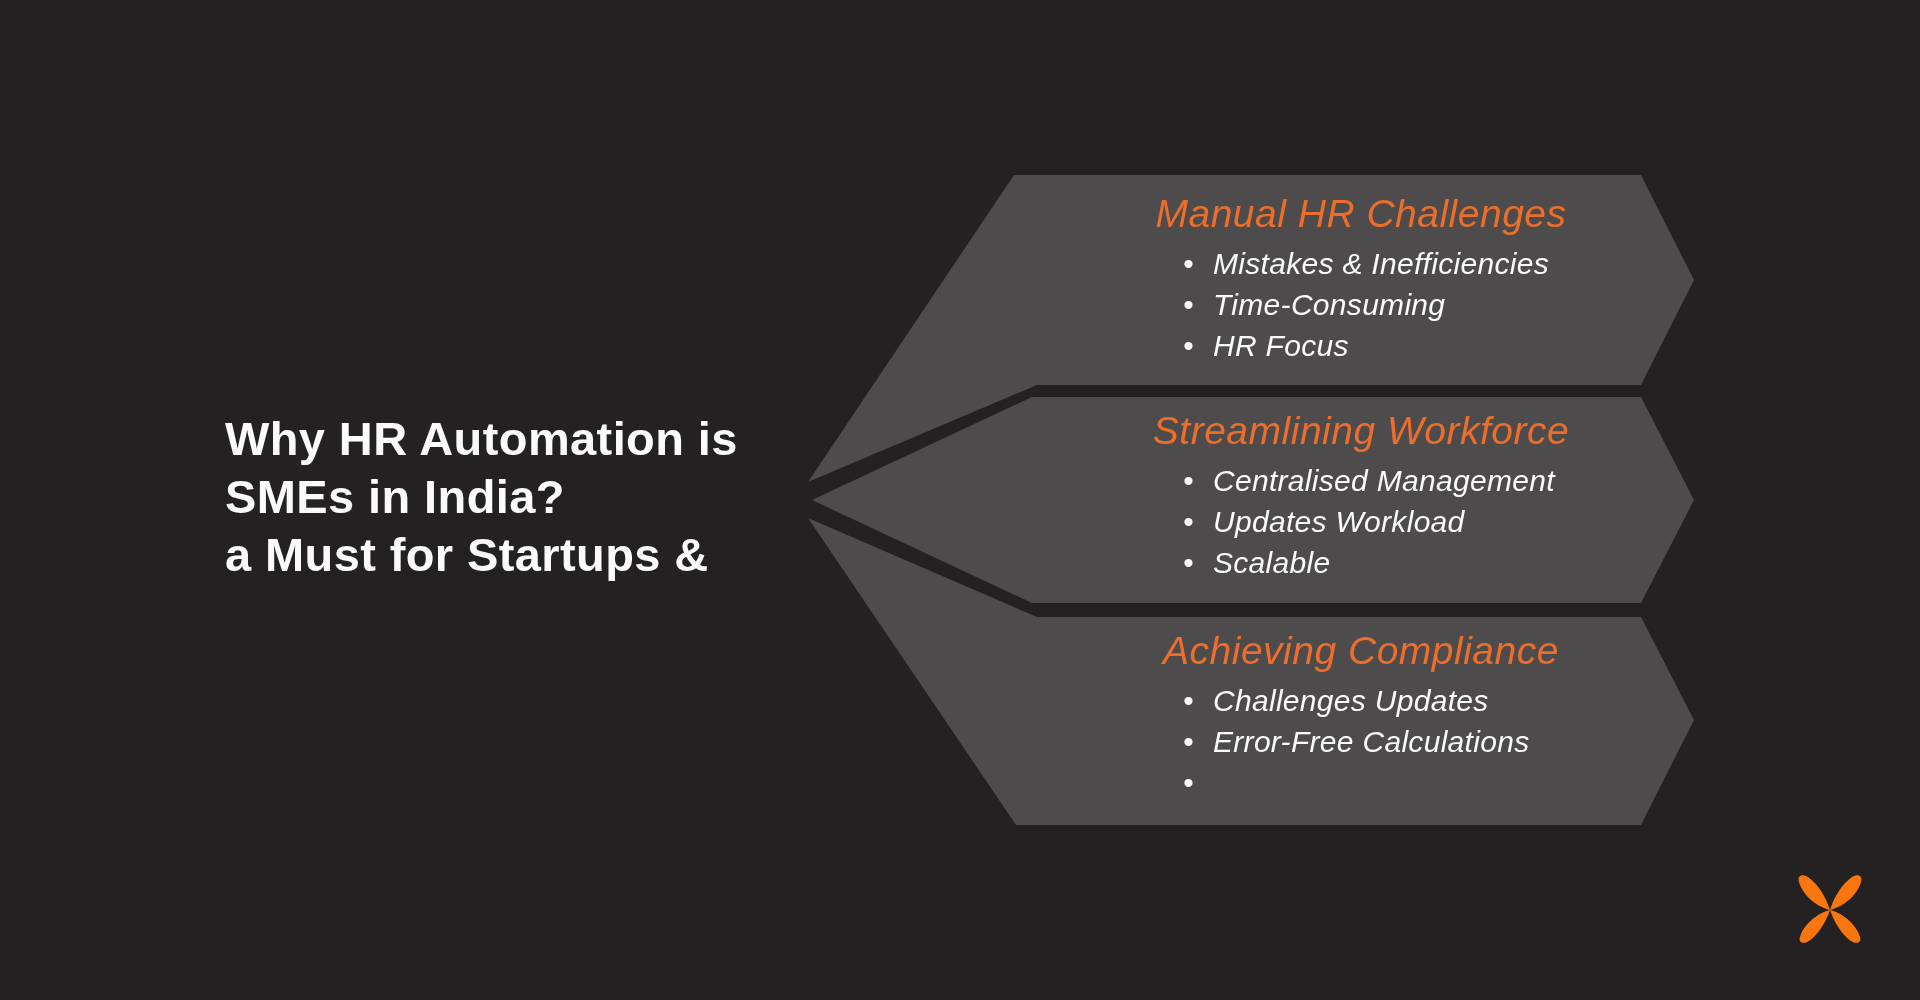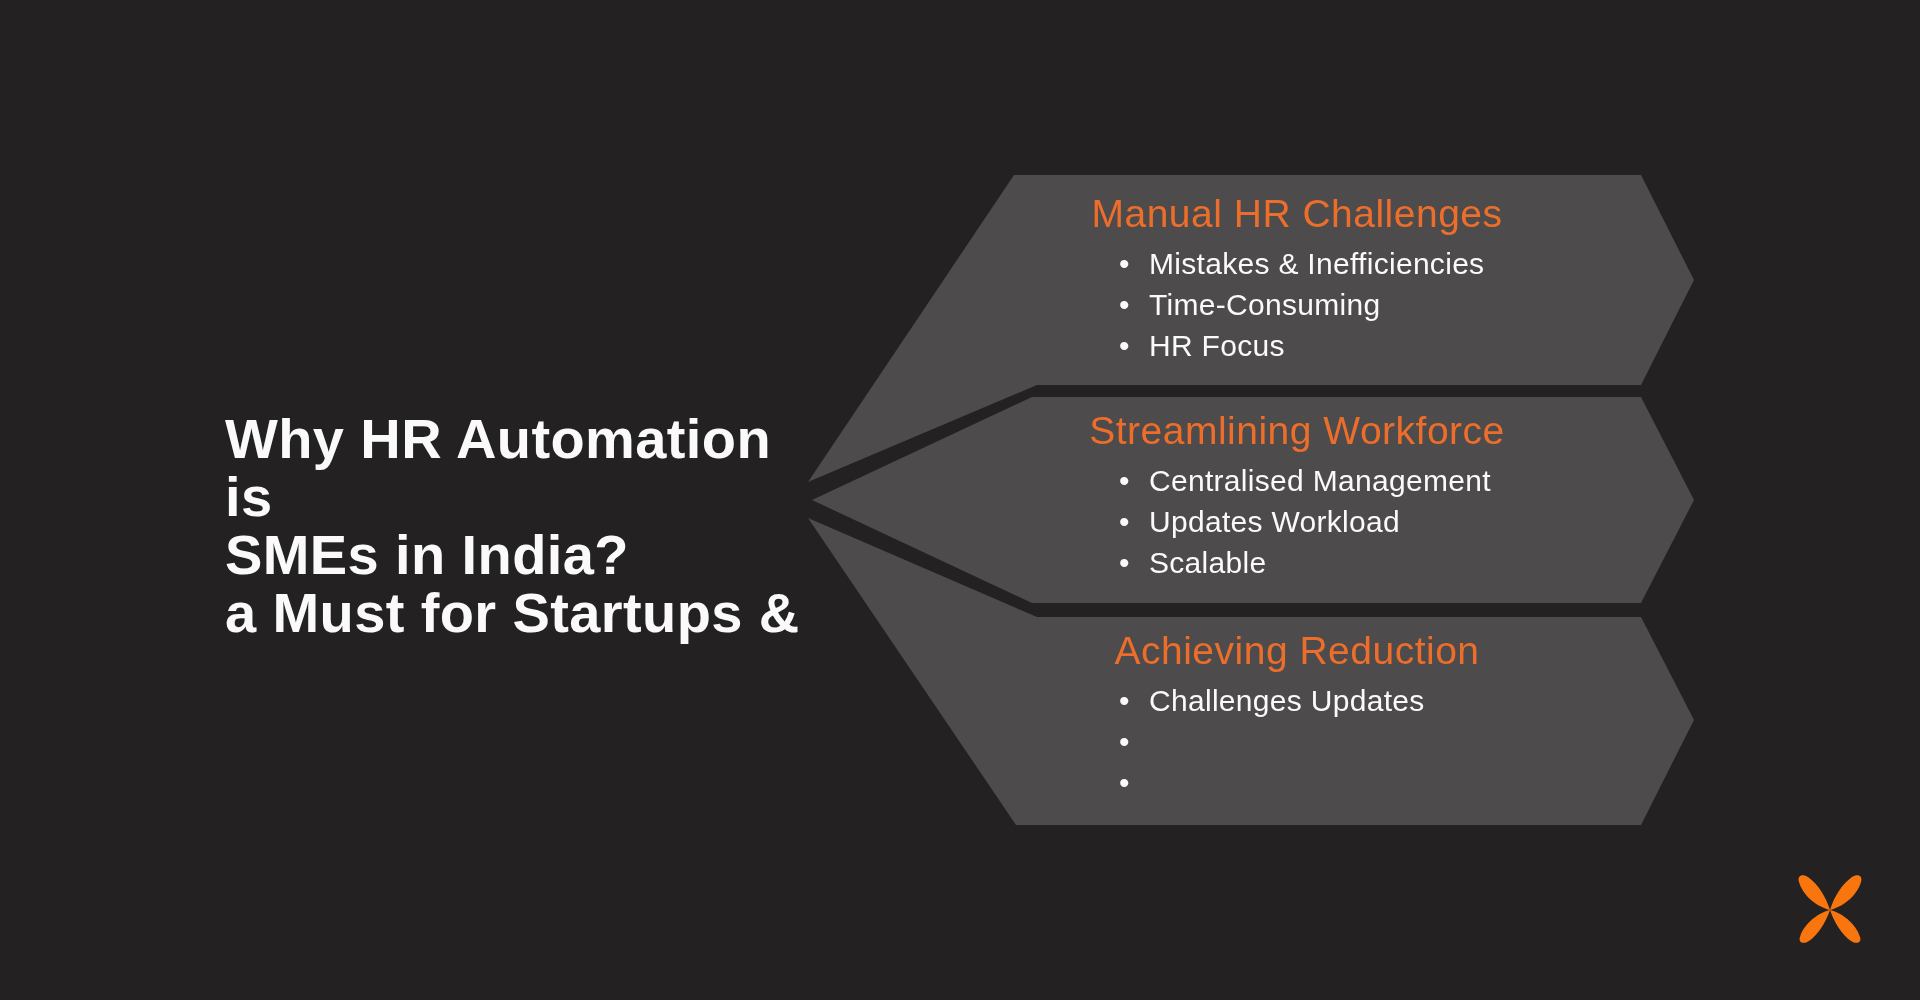--- a/index.html
+++ b/index.html
@@ -18,30 +18,31 @@
     display: block;
   }
   .shapes polygon { fill: var(--panel, #4d4b4b); }
 
   .title {
     position: absolute;
     left: 225px;
     top: 410px;
     width: 600px;
     color: var(--text, #fafafa);
-    font-size: 56px;
+    font-size: 47px;
     line-height: 58px;
     font-weight: 700;
     letter-spacing: 0.4px;
   }
 
   .panel-content {
     position: absolute;
-    left: 991px;
+    left: 1055px;
     width: 612px;
+    font-style: italic;
   }
   .panel-content.p1 { top: 191px; }
   .panel-content.p2 { top: 408px; }
   .panel-content.p3 { top: 628px; }
 
   .panel-heading {
     margin: 0;
     text-align: center;
     color: var(--accent, #ec6e2a);
     font-size: 39px;
@@ -127,28 +128,29 @@
         <span class="bullet-text">Updates Workload</span>
       </li>
       <li class="bullet-item">
         <span class="bullet-dot">•</span>
         <span class="bullet-text">Scalable</span>
       </li>
     </ul>
   </section>
 
   <section class="panel-content p3">
-    <h2 class="panel-heading">Achieving Reduction</h2>
+    <h2 class="panel-heading">Achieving Compliance</h2>
     <ul class="bullet-list">
       <li class="bullet-item">
         <span class="bullet-dot">•</span>
         <span class="bullet-text">Challenges Updates</span>
       </li>
       <li class="bullet-item">
         <span class="bullet-dot">•</span>
+        <span class="bullet-text">Error-Free Calculations</span>
       </li>
       <li class="bullet-item">
         <span class="bullet-dot">•</span>
       </li>
     </ul>
   </section>
 
   <svg class="logo" viewBox="-38 -42 76 84" role="img">
     <path d="M0 0 C-4 -13 -12 -26 -22 -33 C-28 -37 -33 -34 -31 -28 C-28 -17 -16 -4 0 0 Z"></path>
     <path d="M0 0 C4 -13 12 -26 22 -33 C28 -37 33 -34 31 -28 C28 -17 16 -4 0 0 Z"></path>

